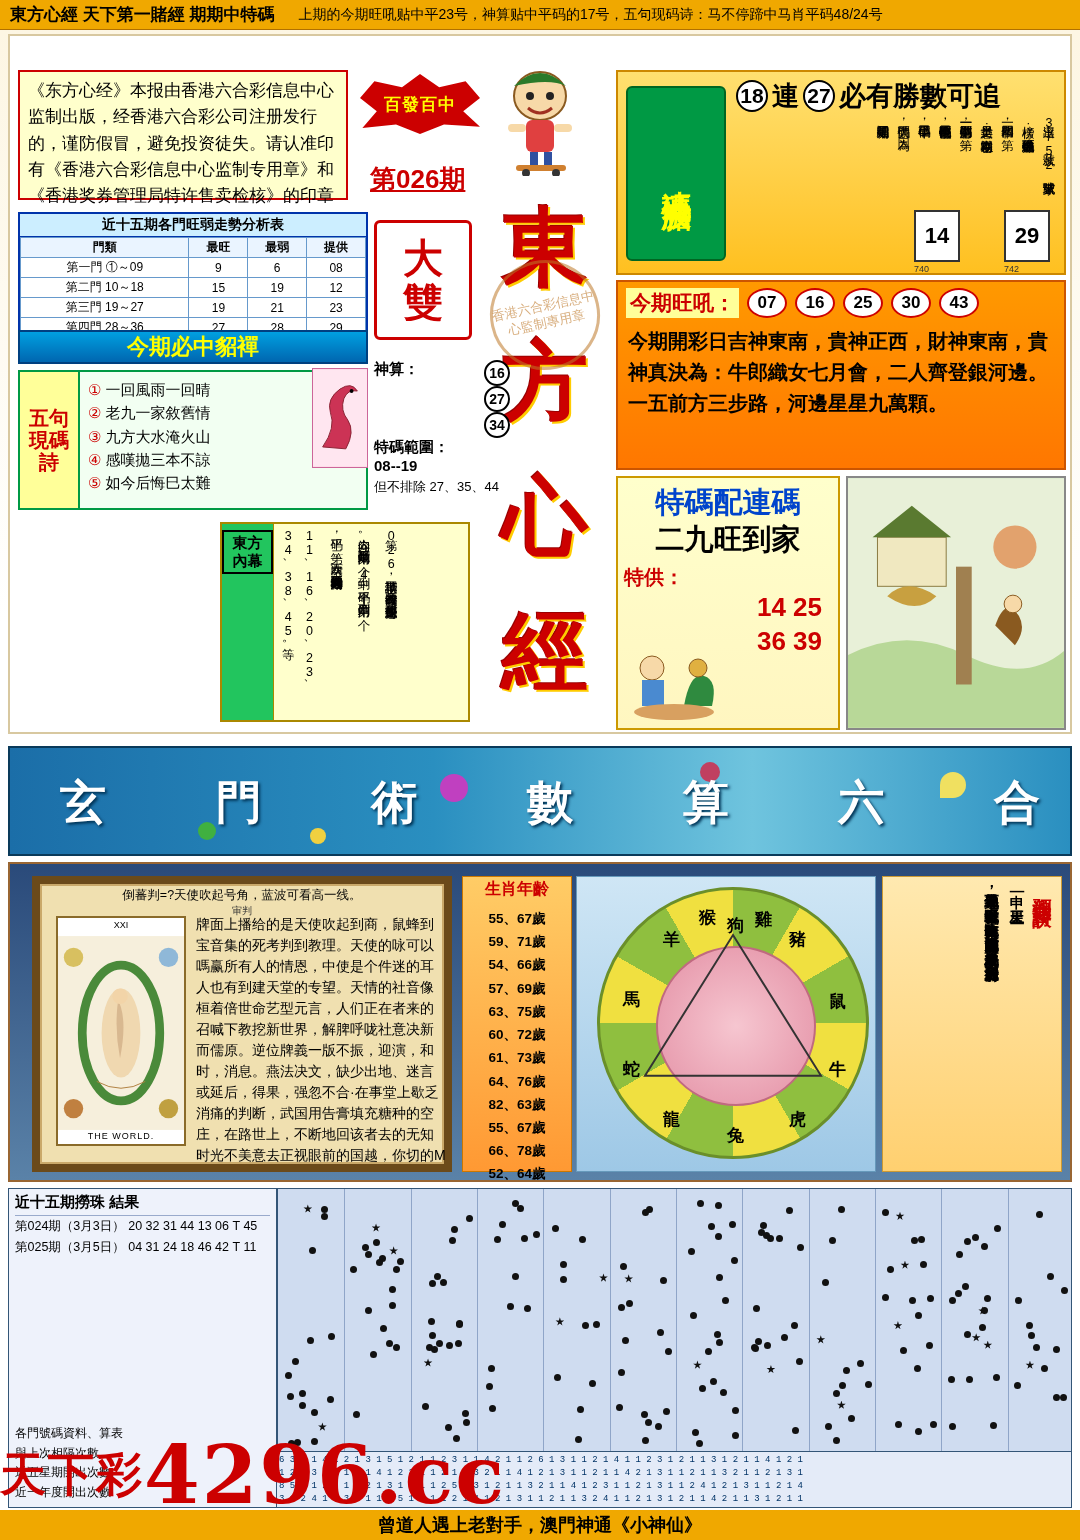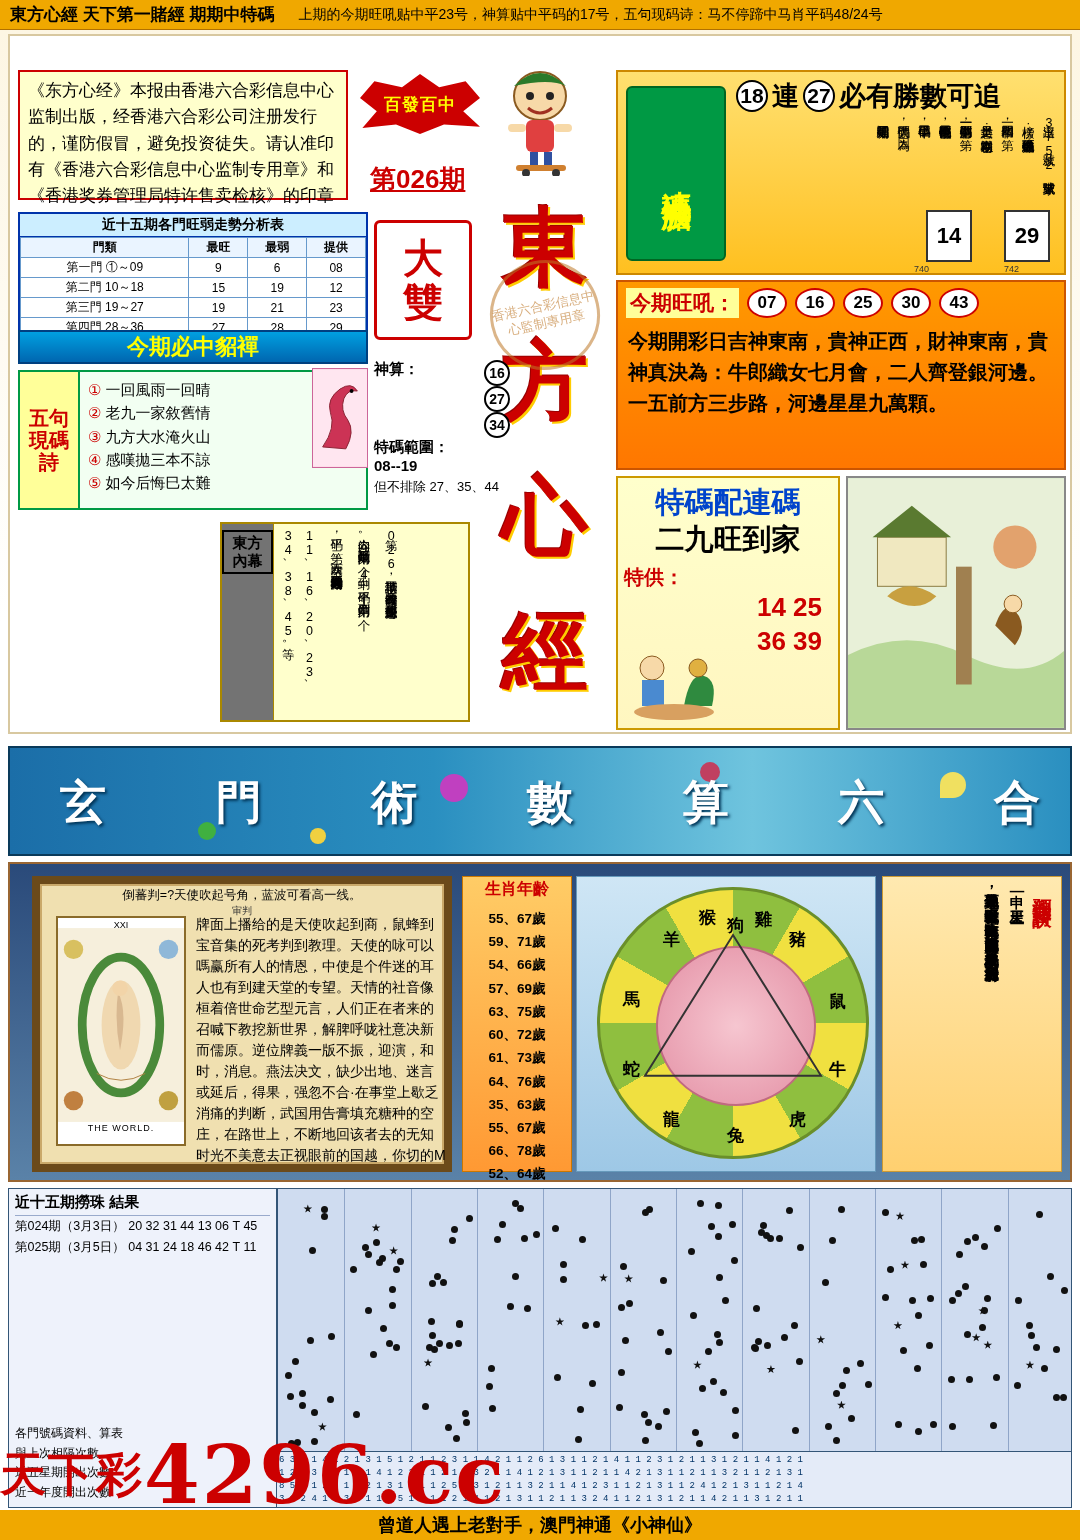--- a/index.html
+++ b/index.html
@@ -136,21 +136,21 @@
     clip-path:polygon(0% 35%,14% 10%,38% 20%,52% 0%,68% 20%,90% 8%,100% 38%,88% 60%,100% 86%,70% 82%,50% 100%,30% 84%,4% 90%,14% 62%);
   }
   .notetag span{ position:absolute; inset:0; display:flex; align-items:center; justify-content:center;
     color:#cc0000; font-size:10px; text-align:center; line-height:1.2;}
   
   .insider{
     position:absolute; left:220px; top:492px; width:250px; height:200px;
     background:#ffffcc; border:2px solid #aa8800; display:flex;
   }
   .insider .badge{
-    width:52px; border-right:1px solid #aa8800; background:#737373;
+    width:52px; border-right:1px solid #aa8800; background:#22c55e;
     display:flex; align-items:flex-start; justify-content:center; padding-top:6px;
   }
   .insider .badge span{
     border:2px solid #000; font-size:15px; font-weight:bold; padding:2px 4px; line-height:1.2; text-align:center;
   }
   .vtext{
     writing-mode:vertical-rl; text-orientation:upright;
     font-size:12.5px; line-height:1.7; padding:5px 3px; color:#000;
     height:100%;
   }
@@ -240,21 +240,21 @@
     position:absolute; left:22px; top:12px; width:420px; height:296px;
     background:#f0e0b0; border:8px solid #6b4a1a; box-shadow:0 0 0 2px #caa96a inset;
   }
   .tarot-head{ font-size:12.5px; text-align:center; padding:3px 0 0; color:#000;}
   .tarot-sub{ font-size:10px; text-align:center; color:#333;}
   .tarotcard{
     position:absolute; left:16px; top:32px; width:130px; height:230px;
     background:#fff; border:2px solid #8a6b2a;
     display:flex; flex-direction:column; align-items:center; justify-content:flex-end;
   }
-  .tarotcard .lbl{ font-size:9px; letter-spacing:1px; padding-bottom:11px;}
+  .tarotcard .lbl{ font-size:9px; letter-spacing:1px; padding-bottom:3px;}
   .tarotcard .num{ position:absolute; top:2px; left:0; right:0; text-align:center; font-size:9px;}
   .tarot-body{
     position:absolute; left:156px; top:30px; width:250px; height:252px;
     font-size:14px; line-height:1.5; color:#000; overflow:hidden;
   }
   .agespanel{
     position:absolute; left:452px; top:12px; width:110px; height:296px;
     background:linear-gradient(#ffcc66,#ff9933); border:1px solid #cc7700;
     padding-top:30px;
   }
@@ -495,21 +495,21 @@
       <div class="c">選出37號及52號號球來家</div>
       <div class="c">榜樣·從綠色號碼球中面挑</div>
       <div class="c">四門和一個半，第</div>
       <div class="c">意另类是·今期本栏以它為</div>
       <div class="c">第一門則有中一個碼，第二</div>
       <div class="c">門也比較旺有中二個平碼，</div>
       <div class="c">中巳了二個半碼，</div>
       <div class="c">大門號碼，因為</div>
       <div class="c">明期是偏旺了細</div>
     </div>
-    <div class="boxnum" style="left:308px;top:138px">14</div>
+    <div class="boxnum" style="left:296px;top:138px">14</div>
     <div class="boxsub" style="left:296px;top:192px">740</div>
     <div class="boxnum" style="left:386px;top:138px">29</div>
     <div class="boxsub" style="left:386px;top:192px">742</div>
   </div>
 
   <div class="wanghou">
     <div class="wh-head">
       <span class="t">今期旺吼：</span>
       <span class="n">07</span>
       <span class="n">16</span>
@@ -592,21 +592,21 @@
       <div class="t">生肖年齡</div>
       <ul>
         <li>55、67歲</li>
         <li>59、71歲</li>
         <li>54、66歲</li>
         <li>57、69歲</li>
         <li>63、75歲</li>
         <li>60、72歲</li>
         <li>61、73歲</li>
         <li>64、76歲</li>
-        <li>35、63歲</li>
+        <li>82、63歲</li>
         <li>55、67歲</li>
         <li>66、78歲</li>
         <li>52、64歲</li>
       </ul>
     </div>
 
     <div class="wheelpanel">
       <div class="wheel">
         <div class="inner"></div>
         <svg viewBox="0 0 272 272" style="position:absolute;inset:0">

